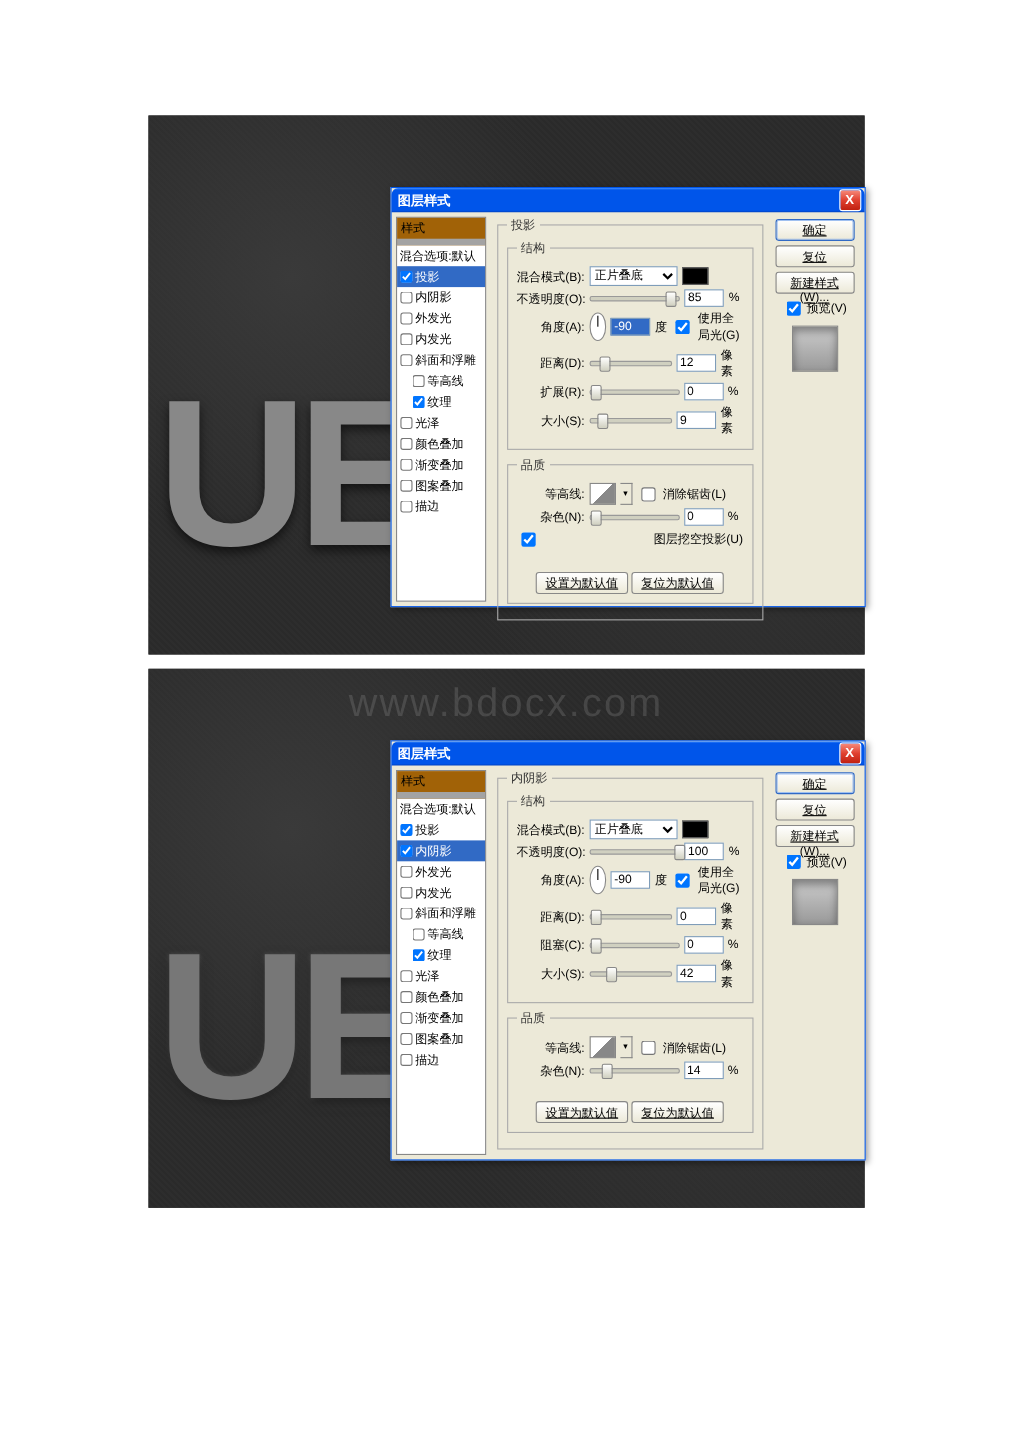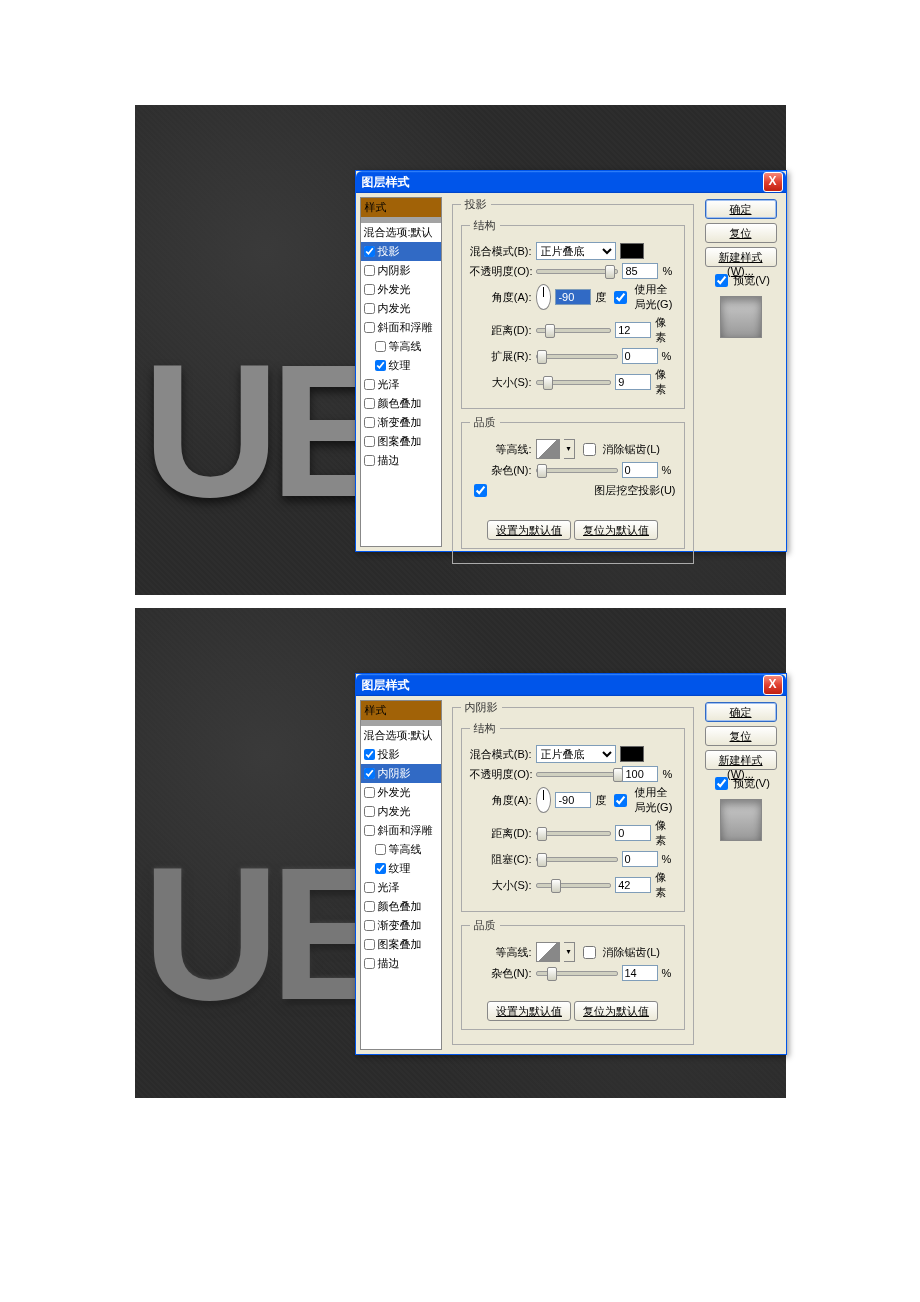--- a/index.html
+++ b/index.html
@@ -420,20 +420,21 @@
             <input type="checkbox" checked="" style="">
             <span>预览(V)</span>
           </div>
           <div class="preview-box"></div>
         </div>
       </div>
     </div>
   </div>
 
   <div class="screenshot">
+    <div class="watermark">www.bdocx.com</div>
     <div class="ue-text inner-shadow">UE</div>
 
     <div class="dialog dlg2">
       <div class="titlebar">
         <span class="title">图层样式</span>
         <div class="close-btn">X</div>
       </div>
       <div class="dialog-body">
         <div class="styles-list">
           <div class="hdr">样式</div>

